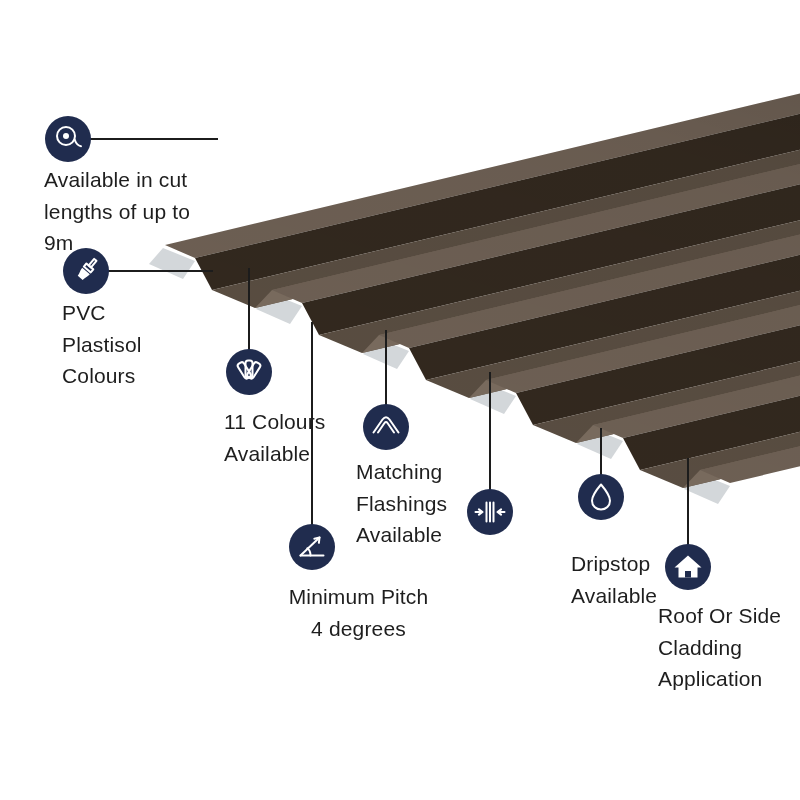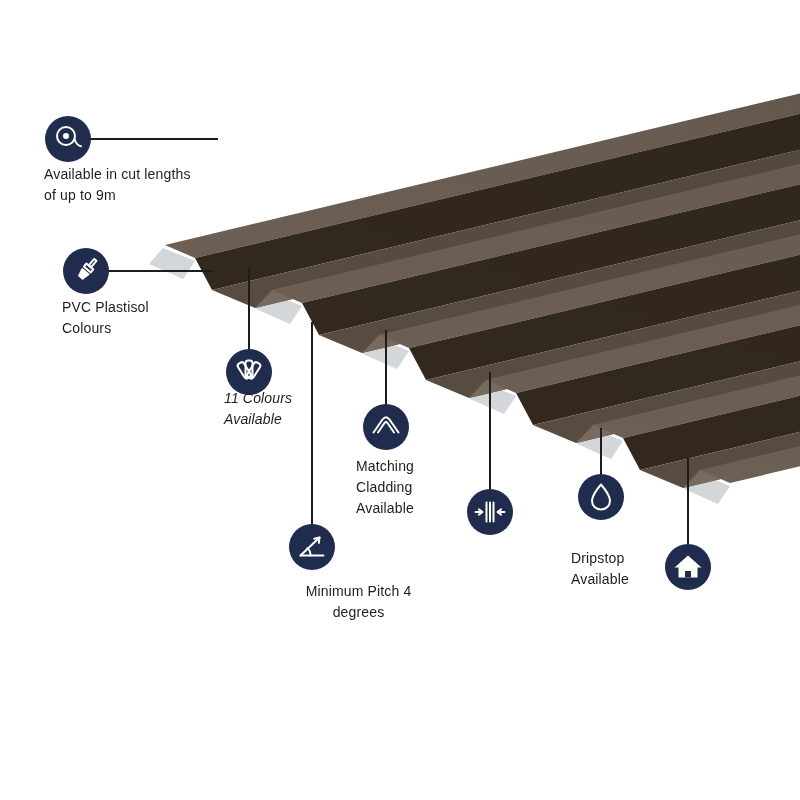--- a/index.html
+++ b/index.html
@@ -12,21 +12,21 @@
   .poly-down{fill:var(--sheet-brown-shadow,#33291f);}
   .poly-valley{fill:var(--sheet-brown-valley,#5a4e42);}
   .poly-slope{fill:var(--sheet-brown-slope,#786a5d);}
   .poly-gray{fill:var(--sheet-cut-edge,#d3d7da);}
   .icon-bg{fill:var(--icon-circle,#202c4e);}
   .callout-line{position:absolute;background:var(--connector-line,#1c1c1c);z-index:2;}
   .callout-line.v{width:2px;}
   .callout-line.h{height:2px;}
   .callout-icon{position:absolute;width:46px;height:46px;z-index:3;}
   .callout-label{
-    position:absolute;z-index:3;font-size:14px;line-height:1.5;
+    position:absolute;z-index:3;font-size:21px;line-height:1.5;
     color:var(--text,#1e1e1e);font-weight:500;letter-spacing:.15px;
   }
   .glyph{stroke:#fff;fill:none;stroke-width:2;stroke-linecap:round;stroke-linejoin:round;}
 </style>
 </head>
 <body>
 
 <div class="canvas">
 
   <svg class="sheet-svg" width="800" height="800" viewBox="0 0 800 800">
@@ -110,21 +110,21 @@
   <div class="callout-icon" style="left:226px;top:349px;">
     <svg width="46" height="46" viewBox="0 0 46 46">
       <circle class="icon-bg" cx="23" cy="23" r="23"></circle>
       <g class="glyph" stroke-width="1.8">
         <rect x="19.5" y="11.5" width="7" height="17" rx="2.5" transform="rotate(-32 23 29)"></rect>
         <rect x="19.5" y="11.5" width="7" height="17" rx="2.5" transform="rotate(32 23 29)"></rect>
         <rect x="19.5" y="11.5" width="7" height="17" rx="2.5"></rect>
       </g>
     </svg>
   </div>
-  <div class="callout-label" style="left:224px;top:388px;width:115px;font-style:italic;">11 Colours Available</div>
+  <div class="callout-label" style="left:224px;top:406px;width:115px;">11 Colours Available</div>
 
   <div class="callout-line v" style="left:311px;top:322px;height:203px;"></div>
   <div class="callout-icon" style="left:289px;top:524px;">
     <svg width="46" height="46" viewBox="0 0 46 46">
       <circle class="icon-bg" cx="23" cy="23" r="23"></circle>
       <g class="glyph">
         <path d="M11.5 31.5 H34.5"></path>
         <path d="M11.5 31.5 L30.5 13.5"></path>
         <path d="M21.5 31.5 Q21.5 26.5 18.3 24.3"></path>
         <path d="M30.5 13.5 l-5.2 1.2 M30.5 13.5 l-0.6 5.3"></path>
@@ -136,21 +136,21 @@
   <div class="callout-line v" style="left:385px;top:330px;height:75px;"></div>
   <div class="callout-icon" style="left:363px;top:404px;">
     <svg width="46" height="46" viewBox="0 0 46 46">
       <circle class="icon-bg" cx="23" cy="23" r="23"></circle>
       <g class="glyph">
         <path d="M10.5 28.5 L19.5 15.5 Q23 10.8 26.5 15.5 L35.5 28.5"></path>
         <path d="M15 28.5 L21.5 19 Q23 16.9 24.5 19 L31 28.5"></path>
       </g>
     </svg>
   </div>
-  <div class="callout-label" style="left:356px;top:456px;width:115px;">Matching Cladding Available</div>
+  <div class="callout-label" style="left:356px;top:456px;width:115px;">Matching Flashings Available</div>
 
   <div class="callout-line v" style="left:489px;top:372px;height:118px;"></div>
   <div class="callout-icon" style="left:467px;top:489px;">
     <svg width="46" height="46" viewBox="0 0 46 46">
       <circle class="icon-bg" cx="23" cy="23" r="23"></circle>
       <g class="glyph" stroke-width="1.7">
         <path d="M19.5 13.5 V32.5 M23 13.5 V32.5 M26.5 13.5 V32.5"></path>
         <path d="M8.5 23 H15.5 M15.5 23 l-3.6 -2.6 M15.5 23 l-3.6 2.6"></path>
         <path d="M37.5 23 H30.5 M30.5 23 l3.6 -2.6 M30.5 23 l3.6 2.6"></path>
       </g>
@@ -169,14 +169,15 @@
   <div class="callout-label" style="left:571px;top:548px;width:110px;">Dripstop Available</div>
 
   <div class="callout-line v" style="left:687px;top:458px;height:87px;"></div>
   <div class="callout-icon" style="left:665px;top:544px;">
     <svg width="46" height="46" viewBox="0 0 46 46">
       <circle class="icon-bg" cx="23" cy="23" r="23"></circle>
       <path d="M23 11.5 L9.5 23.5 H13.5 V33.5 H32.5 V23.5 H36.5 Z" fill="#fff"></path>
       <path d="M20 33.5 v-6.5 h6 v6.5 Z" fill="#202c4e"></path>
     </svg>
   </div>
+  <div class="callout-label" style="left:658px;top:600px;width:135px;">Roof Or Side Cladding Application</div>
 
 </div>
 
 </body></html>

